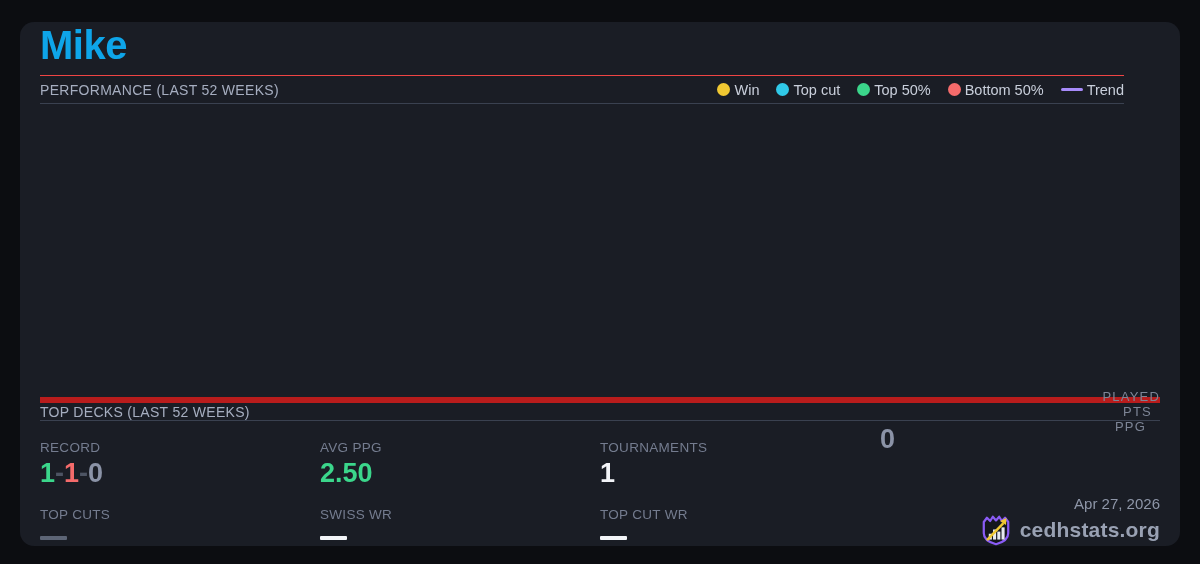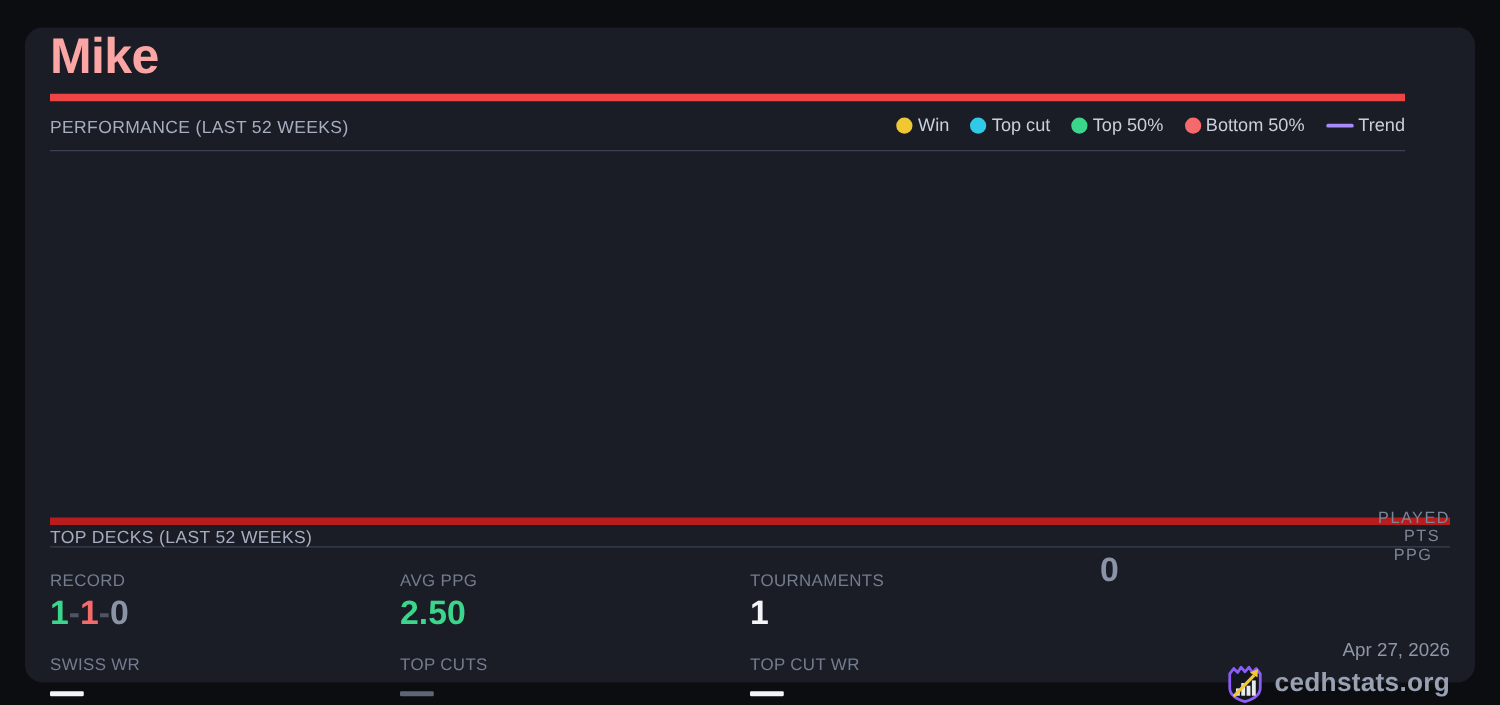--- a/index.html
+++ b/index.html
@@ -14,29 +14,29 @@
     margin:20px auto 0 auto;
     background:#1a1d25;
     border-radius:14px;
     padding:0 20px;
     position:relative;
   }
   .player-name {
     margin-top:22px;
     height:47px; line-height:47px;
     font-size:40px; font-weight:700;
-    color:#fca5a5;
+    color:#0ea5e9;
     letter-spacing:-0.5px;
   }
   
   .perf-row {
     margin-top:6px;
     margin-right:36px;
-    height:46px;
-    border-top:6px solid #ef4444;
+    height:29px;
+    border-top:1px solid #ef4444;
     border-bottom:1px solid #3a4150;
     display:flex; align-items:center; justify-content:space-between;
   }
   .section-title {
     font-size:14px; color:#a6aec0; letter-spacing:0.3px;
   }
   .legend { display:flex; align-items:center; gap:17px; }
   .legend-item { display:flex; align-items:center; gap:4px; }
   .legend-dot { width:13px; height:13px; border-radius:50%; display:inline-block; }
   .legend-line { width:22px; height:3px; border-radius:2px; display:inline-block; }
@@ -144,27 +144,27 @@
     <div>
       <div class="stat-label">TOURNAMENTS</div>
       <div class="stat-value">1</div>
     </div>
 
     <div>
       <div class="stat-value muted">0</div>
     </div>
 
     <div>
-      <div class="stat-label">SWISS WR</div>
-      <div class="dash" style="background: rgb(242, 244, 248);"></div>
+      <div class="stat-label">TOP CUTS</div>
+      <div class="dash" style="background: rgb(93, 101, 118);"></div>
     </div>
 
     <div>
-      <div class="stat-label">TOP CUTS</div>
-      <div class="dash" style="background: rgb(93, 101, 118);"></div>
+      <div class="stat-label">SWISS WR</div>
+      <div class="dash" style="background: rgb(242, 244, 248);"></div>
     </div>
 
     <div>
       <div class="stat-label">TOP CUT WR</div>
       <div class="dash" style="background: rgb(242, 244, 248);"></div>
     </div>
 
     <div class="footer-cell">
       <div class="footer-date">Apr 27, 2026</div>
       <div class="brand-row">

